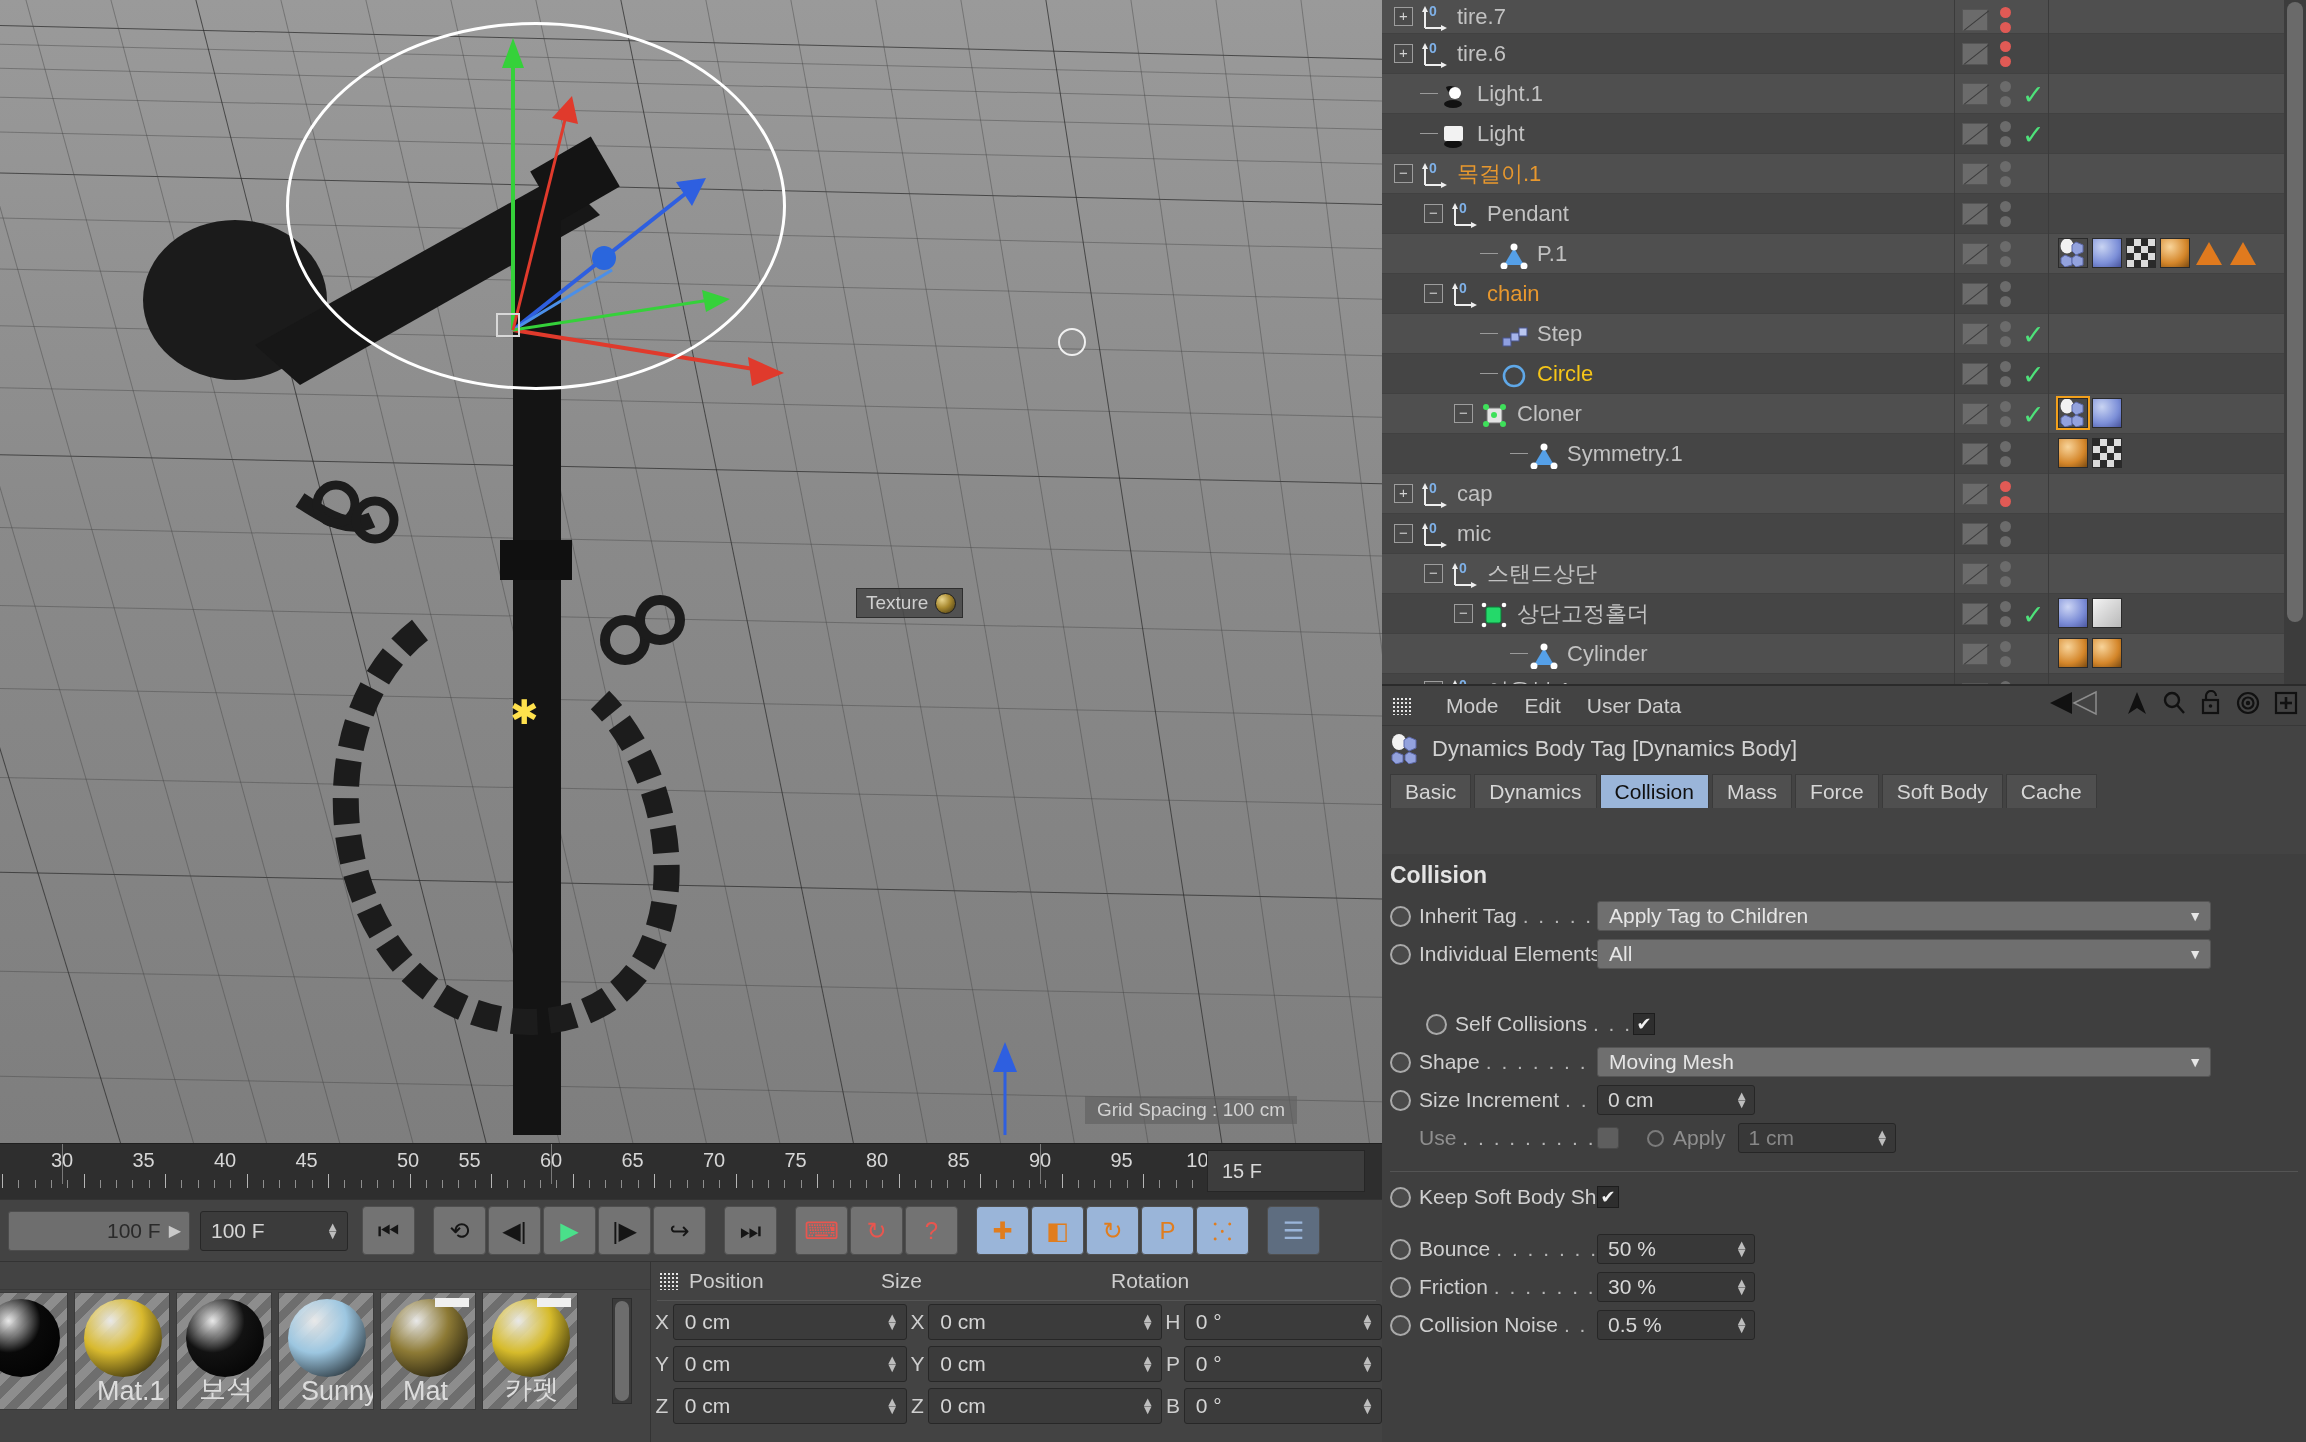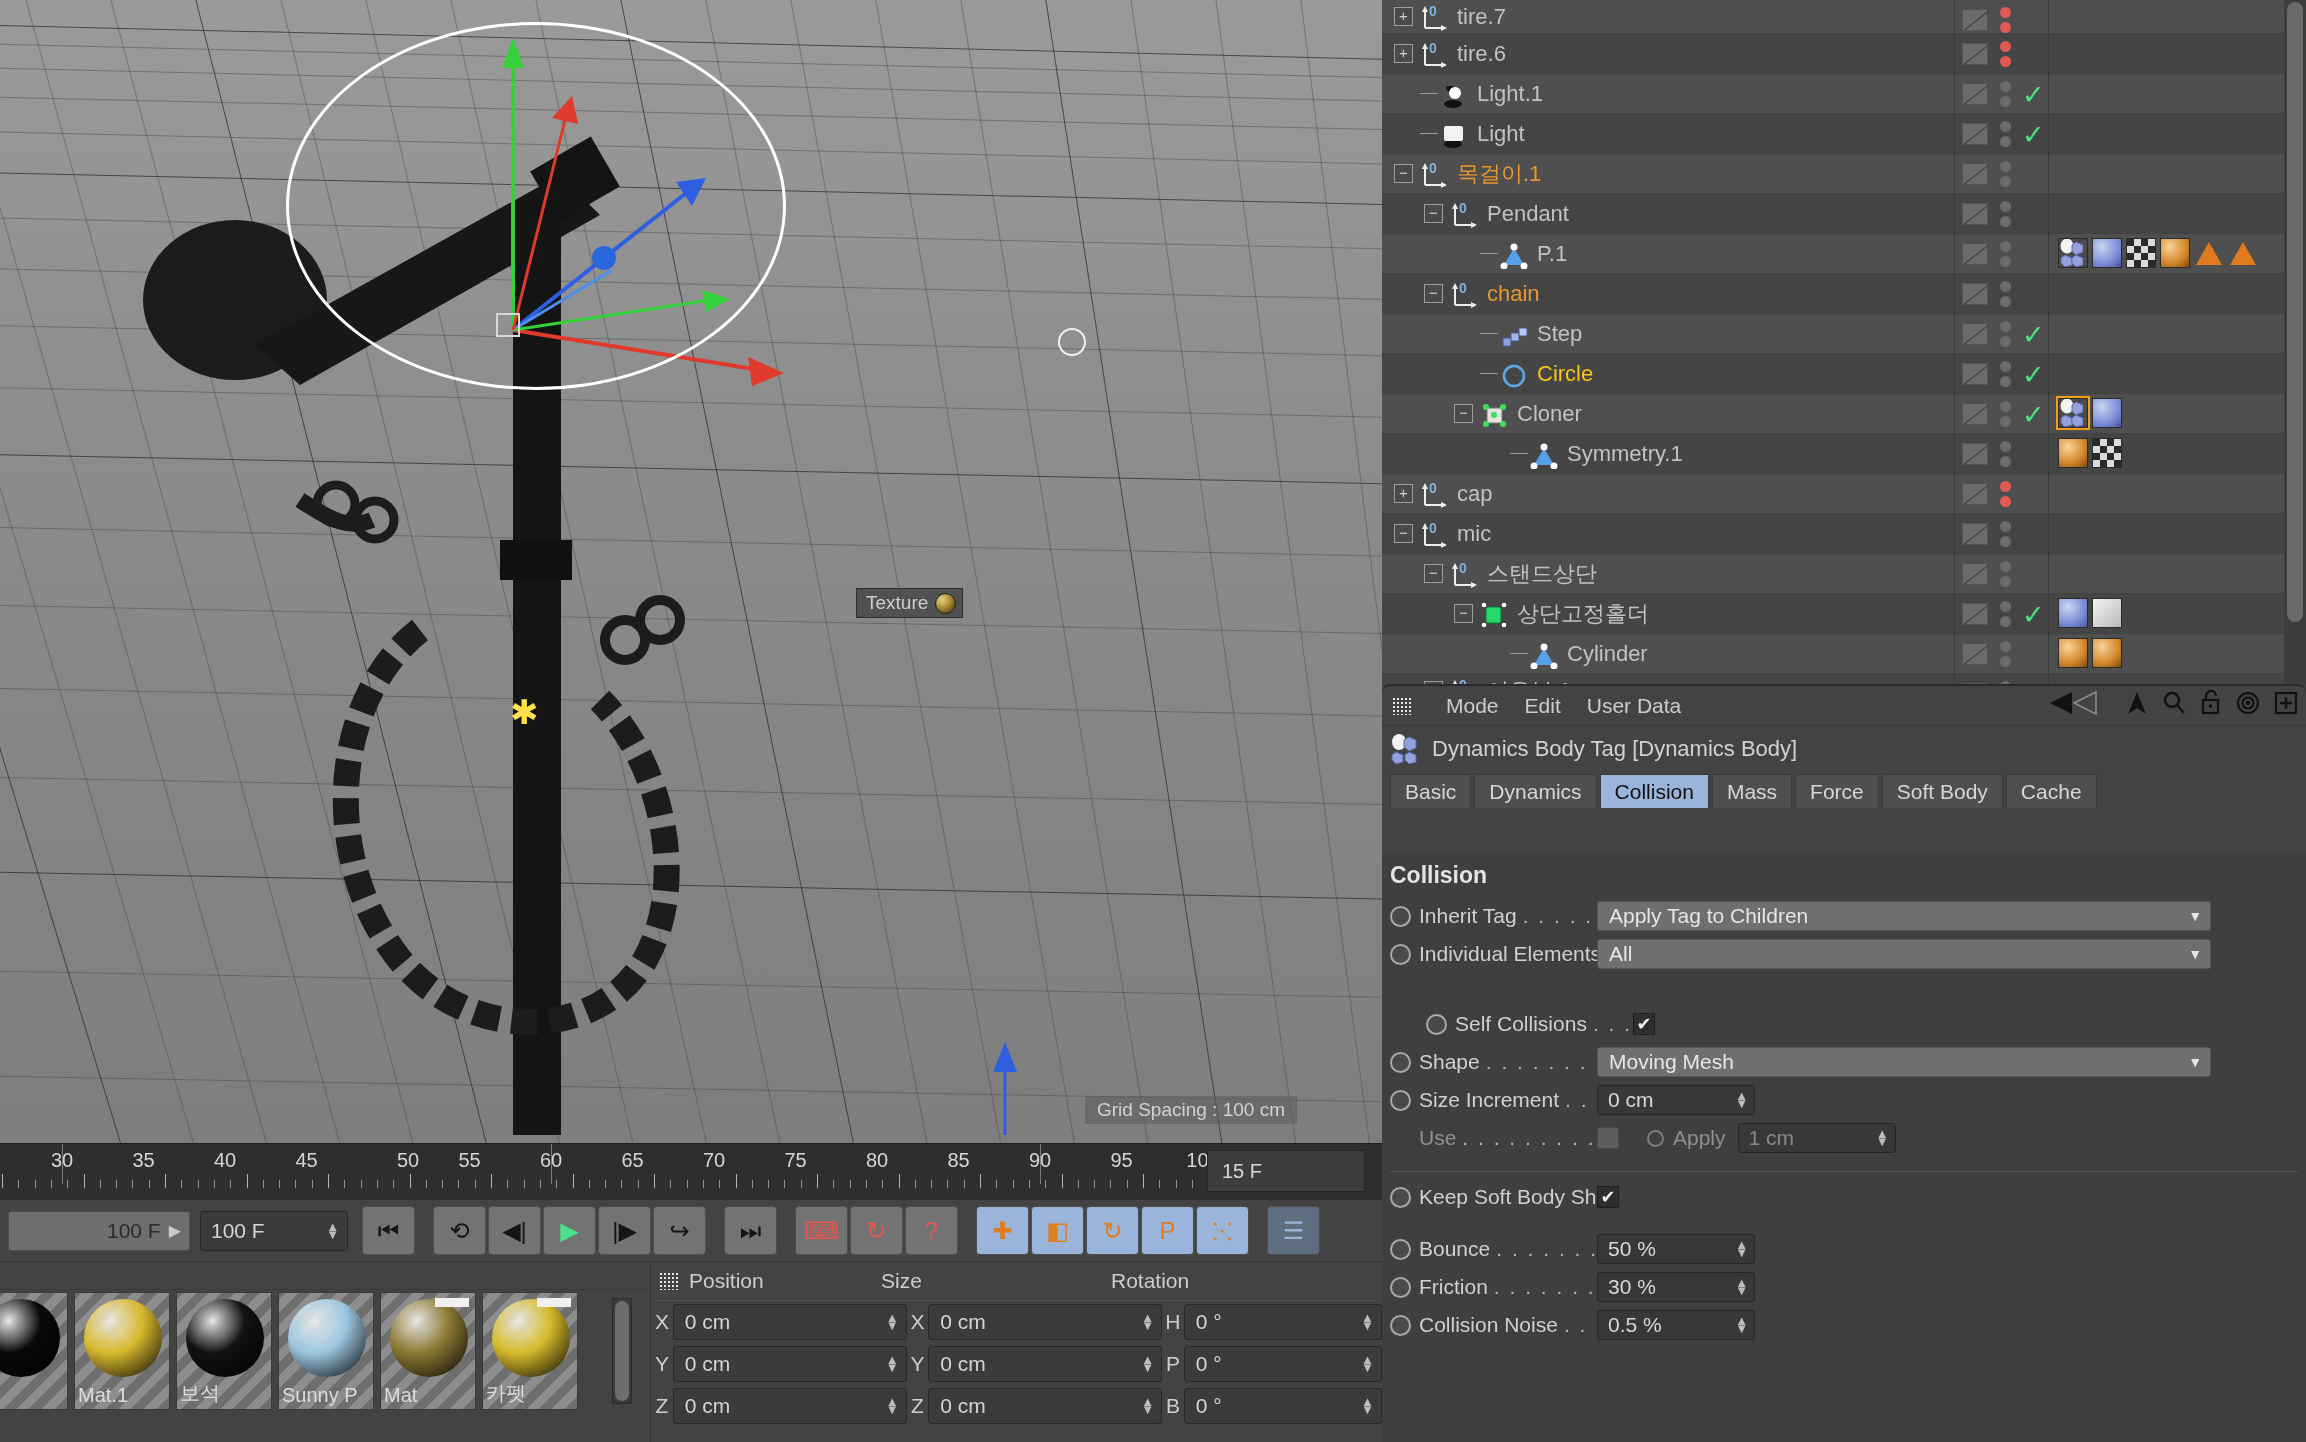--- a/index.html
+++ b/index.html
@@ -103,21 +103,21 @@
   #matman-bar { height:28px; background:#434343; border-bottom:1px solid #3a3a3a; }
   #mat-list { position:absolute; top:30px; left:0; display:flex; gap:6px; padding-left:0px; }
   .mat {
     width:96px; height:118px; background:#5c5c5c;
     background-image:repeating-linear-gradient(-45deg,#6e6e6e 0 9px,#8d8d8d 9px 18px);
     border:1px solid #3a3a3a; position:relative;
   }
   .mat .sphere { position:absolute; left:9px; top:6px; width:78px; height:78px; border-radius:50%; }
   .mat .nm {
     position:absolute; left:0; bottom:2px; width:100%;
-    color:#dcdcdc; font-size:20px; padding-left:3px; white-space:nowrap; overflow:hidden;
+    color:#dcdcdc; font-size:27px; padding-left:22px; white-space:nowrap; overflow:hidden;
   }
   .mat .selbar { position:absolute; right:6px; top:5px; width:34px; height:9px; background:#f0f0f0; }
   #mat-scroll {
     position:absolute; right:18px; top:36px; width:20px; height:106px;
     background:#3a3a3a; border:1px solid #2c2c2c;
   }
   #mat-scroll .thumb { position:absolute; left:2px; top:2px; width:14px; height:100px; background:#6d6d6d; border-radius:7px;}
 
   
   #coords {
@@ -174,21 +174,21 @@
   .dot2.red { background:#e05a55; }
   .check { position:absolute; left:640px; top:5px; color:#4ee27a; font-size:27px; }
   .tagstrip { position:absolute; left:676px; top:4px; display:flex; gap:4px; align-items:center; }
   .tag { width:30px; height:30px; border:1px solid #2a2a2a; }
   .tag.sel { outline:2px solid #f2a01c; }
   .sep-v { position:absolute; top:0; width:1px; height:684px; background:#3b3b3b; }
 
   
   #attr {
     position:absolute; left:1382px; top:684px; width:924px; height:758px;
-    background:#434343; border-top:2px solid #2b2b2b;border-radius:8px;
+    background:#434343; border-top:2px solid #2b2b2b;
   }
   #attr-menu {
     height:40px; display:flex; align-items:center; gap:26px;
     color:#cdcdcd; font-size:21px; padding-left:8px;
     border-bottom:1px solid #383838; position:relative;
   }
   #attr-menu .dots-icon { margin:0 8px 0 2px; }
   #attr-icons { position:absolute; right:8px; top:4px; display:flex; align-items:center; gap:14px; }
   #attr-title {
     height:46px; display:flex; align-items:center; gap:12px;

